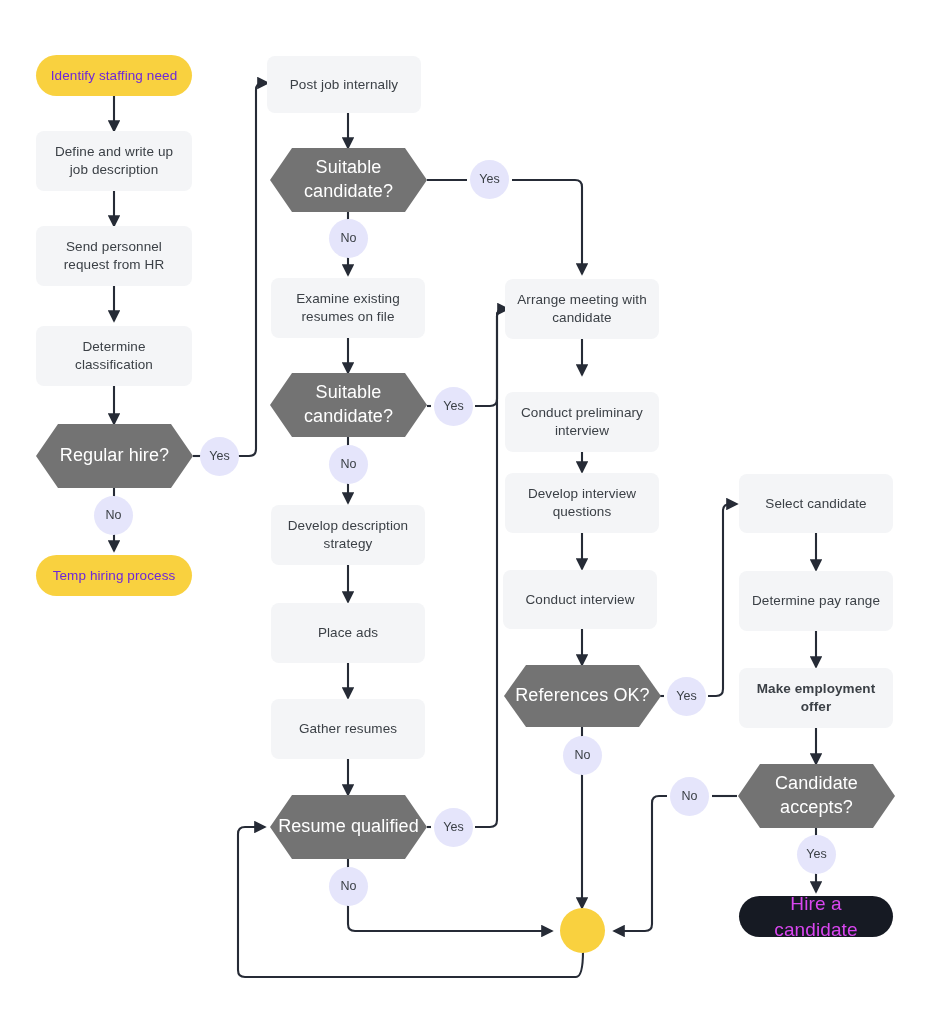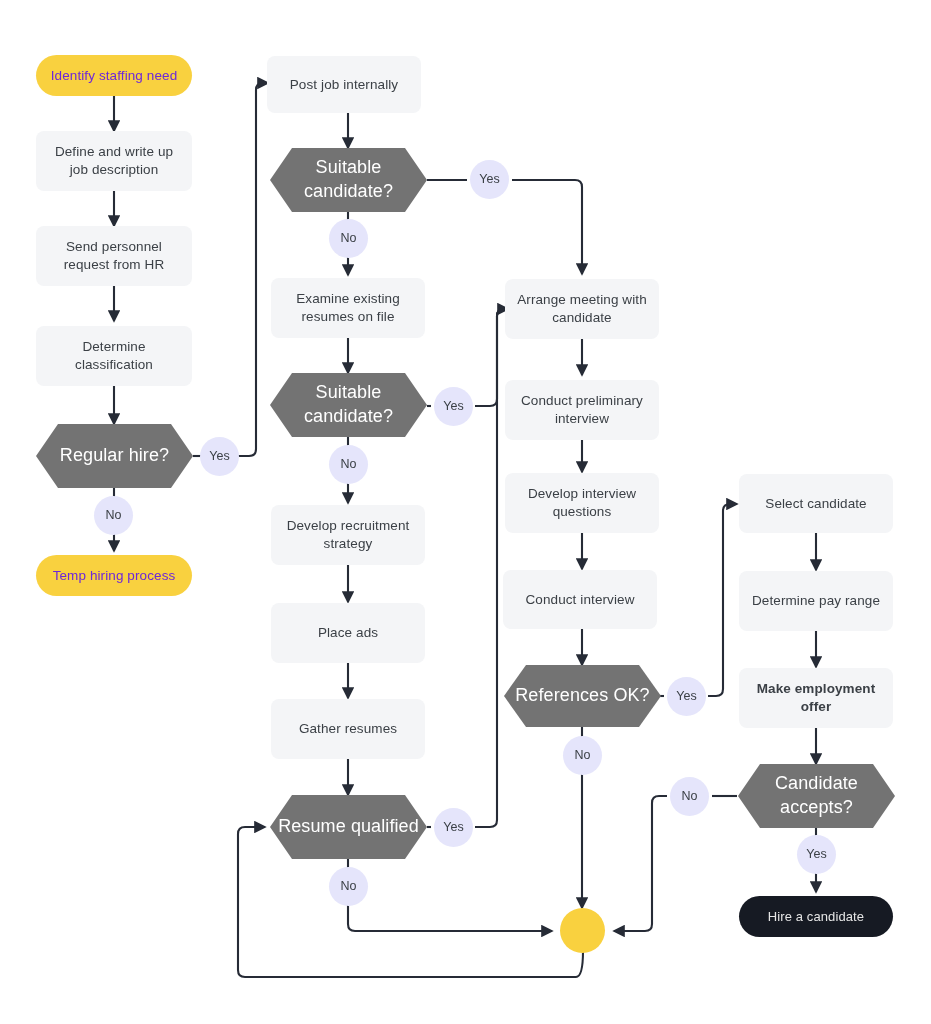--- a/index.html
+++ b/index.html
@@ -52,22 +52,22 @@
   .n-start {
     background: #f9d13f;
     border-radius: 999px;
     color: #6d28d9;
     font-size: 13.5px;
   }
   
   .n-end {
     background: #161a23;
     border-radius: 999px;
-    color: #e5e5e5;
-    font-size: 13px;
+    color: #d946ef;
+    font-size: 19px;
   }
   
   .n-decision {
     background: #737373;
     color: #ffffff;
     font-size: 18px;
     clip-path: polygon(22px 0, calc(100% - 22px) 0, 100% 50%, calc(100% - 22px) 100%, 22px 100%, 0 50%);
   }
   
   .n-junction {
@@ -217,21 +217,21 @@
 
   <div class="node n-bubble" style="left:329px; top:445px; width:39px; height:39px;">
     <span class="node-label">No</span>
   </div>
 
   <div class="node n-bubble" style="left:434px; top:387px; width:39px; height:39px;">
     <span class="node-label">Yes</span>
   </div>
 
   <div class="node n-process" style="left:271px; top:505px; width:154px; height:60px;">
-    <span class="node-label">Develop recruitment
+    <span class="node-label">Develop description
 strategy</span>
   </div>
 
   <div class="node n-process" style="left:271px; top:603px; width:154px; height:60px;">
     <span class="node-label">Place ads</span>
   </div>
 
   <div class="node n-process" style="left:271px; top:699px; width:154px; height:60px;">
     <span class="node-label">Gather resumes</span>
   </div>
@@ -246,21 +246,21 @@
 
   <div class="node n-bubble" style="left:434px; top:808px; width:39px; height:39px;">
     <span class="node-label">Yes</span>
   </div>
 
   <div class="node n-process" style="left:505px; top:279px; width:154px; height:60px;">
     <span class="node-label">Arrange meeting with
 candidate</span>
   </div>
 
-  <div class="node n-process" style="left:505px; top:380px; width:154px; height:60px;">
+  <div class="node n-process" style="left:505px; top:392px; width:154px; height:60px;">
     <span class="node-label">Conduct preliminary
 interview</span>
   </div>
 
   <div class="node n-process" style="left:505px; top:473px; width:154px; height:60px;">
     <span class="node-label">Develop interview
 questions</span>
   </div>
 
   <div class="node n-process" style="left:503px; top:570px; width:154px; height:59px;">

